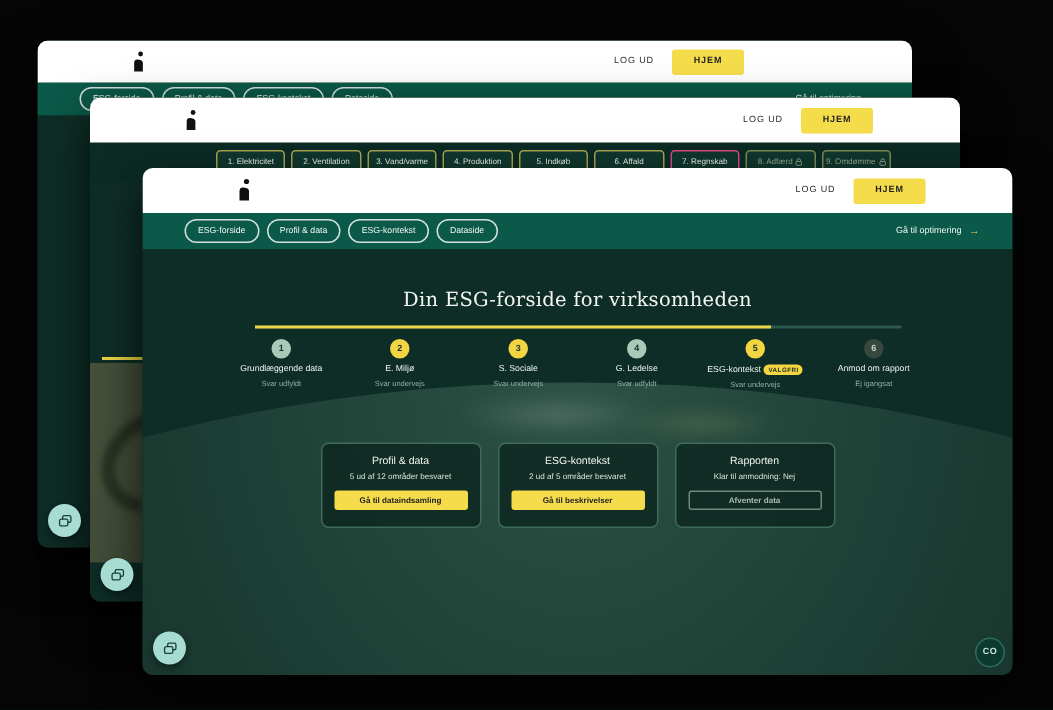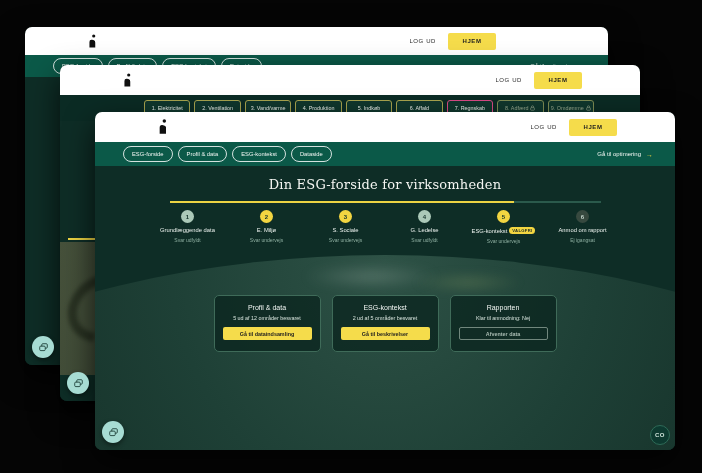--- a/index.html
+++ b/index.html
@@ -56,21 +56,21 @@
              transform:rotate(-35deg);filter:blur(2px);}
 
   
   .earth{position:absolute;left:-400px;right:-400px;top:89px;bottom:-600px;border-radius:50%;
          background:radial-gradient(ellipse at 50% 0%,#2E5246 0%,#1E4036 22%,#142F27 45%,#0A211B 70%,#041610 100%);}
   .earth:before{content:"";position:absolute;left:44%;top:1.2%;width:10%;height:3%;border-radius:50%;
          background:radial-gradient(rgba(195,208,198,.28),transparent 70%);filter:blur(6px);}
   .earth:after{content:"";position:absolute;left:52%;top:2.2%;width:8%;height:2.6%;border-radius:50%;
          background:radial-gradient(rgba(140,160,100,.30),transparent 70%);filter:blur(5px);}
 
-  .page-title{position:relative;z-index:2;padding-top:11px;text-align:center;
+  .page-title{position:relative;z-index:2;padding-top:27px;text-align:center;
               font-family:"DejaVu Serif",serif;font-size:13px;color:#F4F6F2;letter-spacing:.2px;}
   .progress{position:relative;z-index:2;margin:9px auto 0;width:431px;height:2px;background:#2B5A4C;}
   .progress-fill{height:100%;width:80%;background:#ECD343;}
 
   .stepper{position:relative;z-index:2;margin:7px auto 0;width:474px;display:flex;}
   .step{flex:1;display:flex;flex-direction:column;align-items:center;text-align:center;cursor:pointer;}
   .step-circle{width:13px;height:13px;border-radius:50%;font-size:6px;font-weight:700;
                display:flex;align-items:center;justify-content:center;}
   .step.done .step-circle{background:#ABC9B8;color:#14332B;}
   .step.active .step-circle{background:#F2D541;color:#14332B;}

